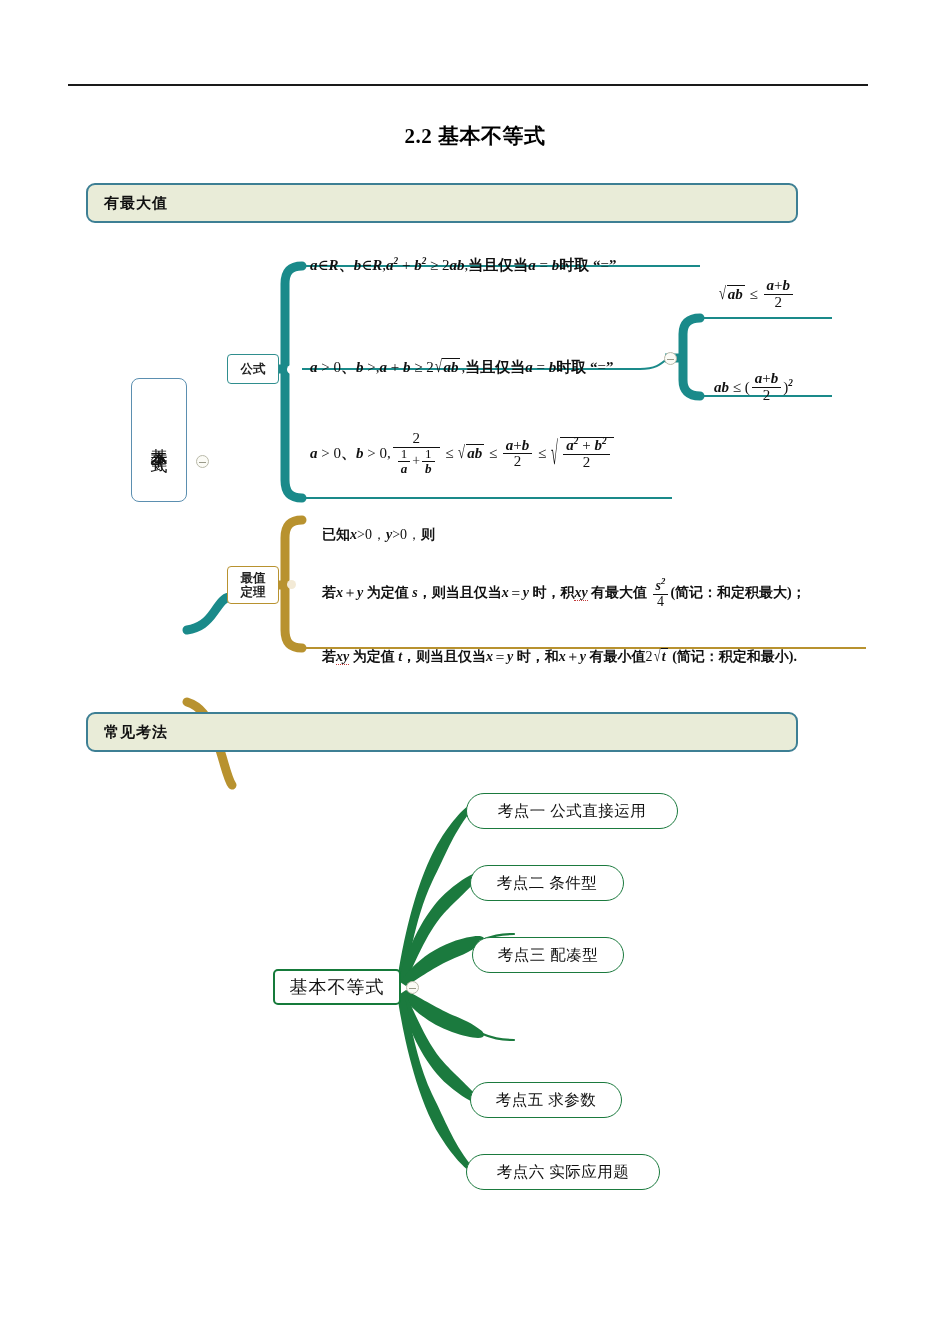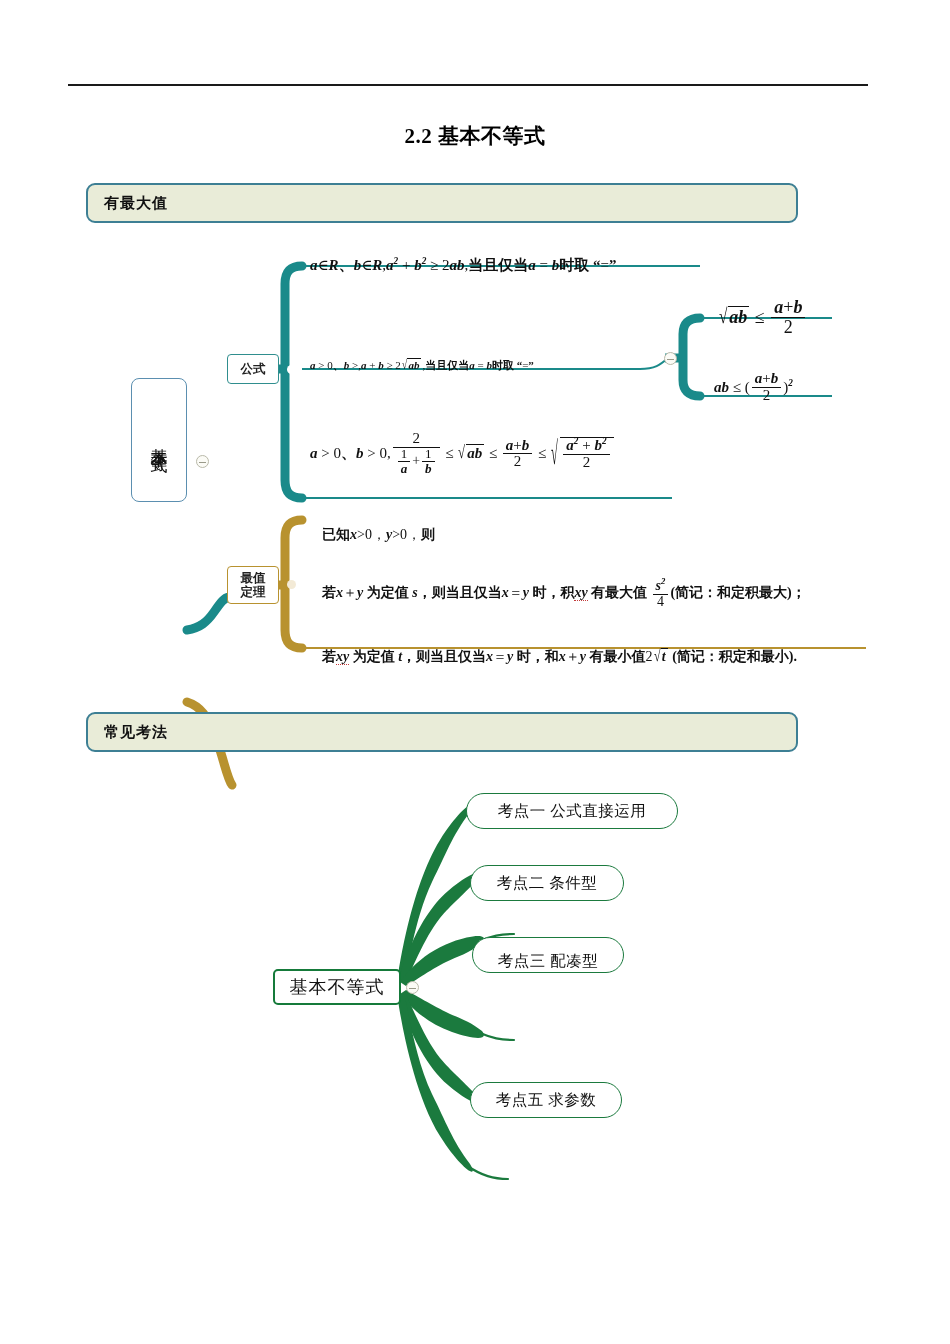--- a/index.html
+++ b/index.html
@@ -318,29 +318,29 @@
 
   <div class="branch-node" id="node-zuizhi">
     <span>最值<br>定理</span>
   </div>
   <div class="junction-dot" style="left:287px; top:580px; background:#f3ead6;"></div>
 
   <div class="formula" id="formula-1" style="left:310px; top:256px; font-size:15px;">
     <span class="mf">a</span><span class="cnn">∈</span><span class="mf">R</span><span class="cn">、</span><span class="mf">b</span><span class="cnn">∈</span><span class="mf">R</span><span class="cnn">,</span><span class="mf">a</span><sup class="ex">2</sup><span class="cnn"> + </span><span class="mf">b</span><sup class="ex">2</sup><span class="cnn"> ≥ 2</span><span class="mf">ab</span><span class="cnn">,</span><span class="cn">当且仅当</span><span class="mf">a</span><span class="cnn"> = </span><span class="mf">b</span><span class="cn">时取 “</span><span class="cnn">=</span><span class="cn">”</span>
   </div>
 
-  <div class="formula" id="formula-2" style="left:310px; top:358px; font-size:11px;">
+  <div class="formula" id="formula-2" style="left:310px; top:358px; font-size:15px;">
     <span class="mf">a</span><span class="cnn"> &gt; 0</span><span class="cn">、</span><span class="mf">b</span><span class="cnn"> &gt;,</span><span class="mf">a</span><span class="cnn"> + </span><span class="mf">b</span><span class="cnn"> ≥ 2</span><span class="rad"><span class="radbar mf">ab</span></span><span class="cnn">,</span><span class="cn">当且仅当</span><span class="mf">a</span><span class="cnn"> = </span><span class="mf">b</span><span class="cn">时取 “</span><span class="cnn">=</span><span class="cn">”</span>
   </div>
 
   <div class="formula" id="formula-3" style="left:310px; top:432px; font-size:15px;">
     <span class="mf">a</span><span class="cnn"> &gt; 0</span><span class="cn">、</span><span class="mf">b</span><span class="cnn"> &gt; 0,</span><span class="frac"><span class="num cnn">2</span><span class="den" style="font-size:0.92em;"><span class="frac" style="font-size:0.95em;"><span class="num cnn">1</span><span class="den mf">a</span></span><span class="cnn">+</span><span class="frac" style="font-size:0.95em;"><span class="num cnn">1</span><span class="den mf">b</span></span></span></span><span class="cnn"> ≤ </span><span class="rad"><span class="radbar mf">ab</span></span><span class="cnn"> ≤ </span><span class="frac"><span class="num"><span class="mf">a</span><span class="cnn">+</span><span class="mf">b</span></span><span class="den cnn">2</span></span><span class="cnn"> ≤ </span><span class="rad tall"><span class="radbar"><span class="frac"><span class="num"><span class="mf">a</span><sup class="ex">2</sup><span class="cnn"> + </span><span class="mf">b</span><sup class="ex">2</sup></span><span class="den cnn">2</span></span></span></span>
   </div>
 
-  <div class="formula" id="conclusion-1" style="left:718px; top:299px; font-size:18px;">
+  <div class="formula" id="conclusion-1" style="left:718px; top:279px; font-size:15px;">
     <span class="rad"><span class="radbar mf">ab</span></span><span class="cnn"> ≤ </span><span class="frac"><span class="num"><span class="mf">a</span><span class="cnn">+</span><span class="mf">b</span></span><span class="den cnn">2</span></span>
   </div>
 
   <div class="formula" id="conclusion-2" style="left:714px; top:372px; font-size:15px;">
     <span class="mf">ab</span><span class="cnn"> ≤ (</span><span class="frac"><span class="num"><span class="mf">a</span><span class="cnn">+</span><span class="mf">b</span></span><span class="den cnn">2</span></span><span class="cnn">)</span><sup class="ex">2</sup>
   </div>
   <div class="collapse-ico" style="left:664px; top:352px;"></div>
 
   <div class="formula" id="extremum-premise" style="left:322px; top:526px; font-size:14px;">
     <span class="cn">已知</span><span class="mf">x</span><span class="cnn">&gt;0，</span><span class="mf">y</span><span class="cnn">&gt;0，</span><span class="cn">则</span>
@@ -385,22 +385,25 @@
     <span>基本不等式</span>
   </div>
   <div class="collapse-ico" style="left:406px; top:981px;"></div>
 
   <div class="kd-node" style="left:470px; top:865px; width:154px;">
     <span>考点二  条件型</span>
   </div>
   <div class="kd-node" style="left:466px; top:793px; width:212px;">
     <span>考点一  公式直接运用</span>
   </div>
-  <div class="kd-node" style="left:472px; top:937px; width:152px;align-items:flex-end;">
+  <div class="kd-node" style="left:472px; top:937px; width:152px;">
     <span>考点三  配凑型</span>
   </div>
   <div class="kd-node" style="left:470px; top:1082px; width:152px;">
     <span>考点五  求参数</span>
   </div>
+  <div class="kd-node" style="left:466px; top:1154px; width:194px;">
+    <span>考点六  实际应用题</span>
+  </div>
 
   <div class="page-number">1</div>
 
 </div>
 
 </body></html>

